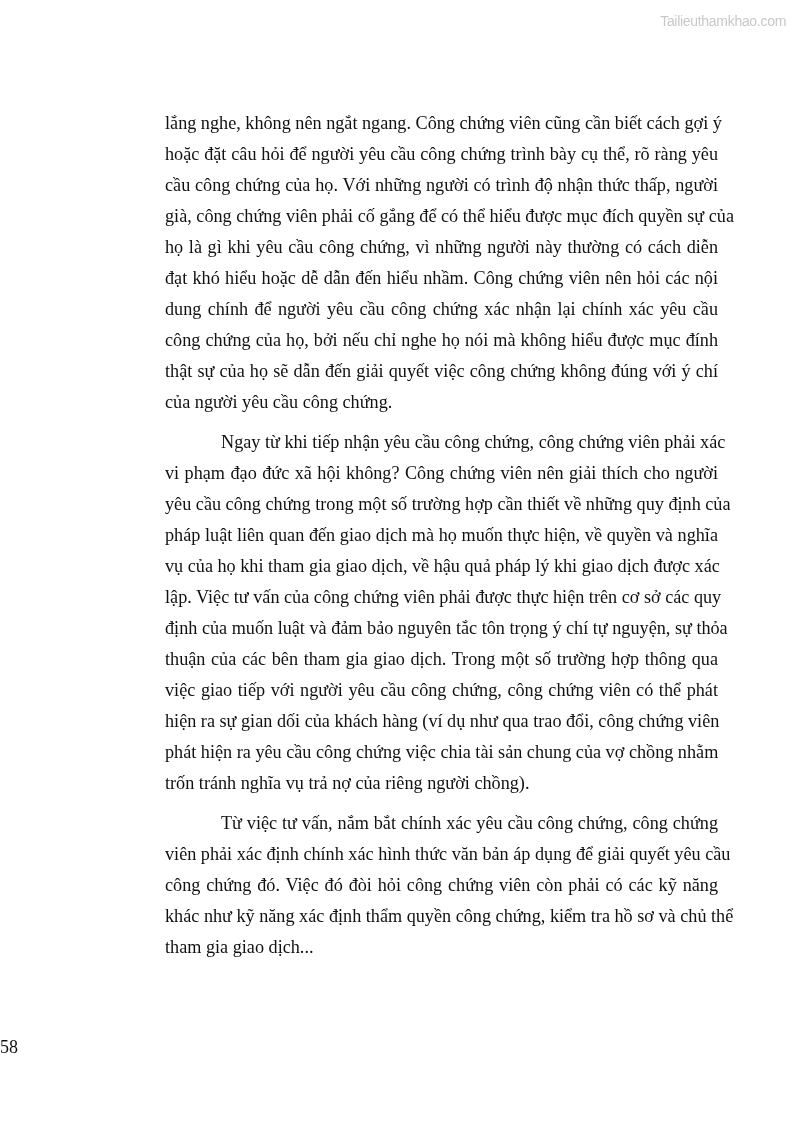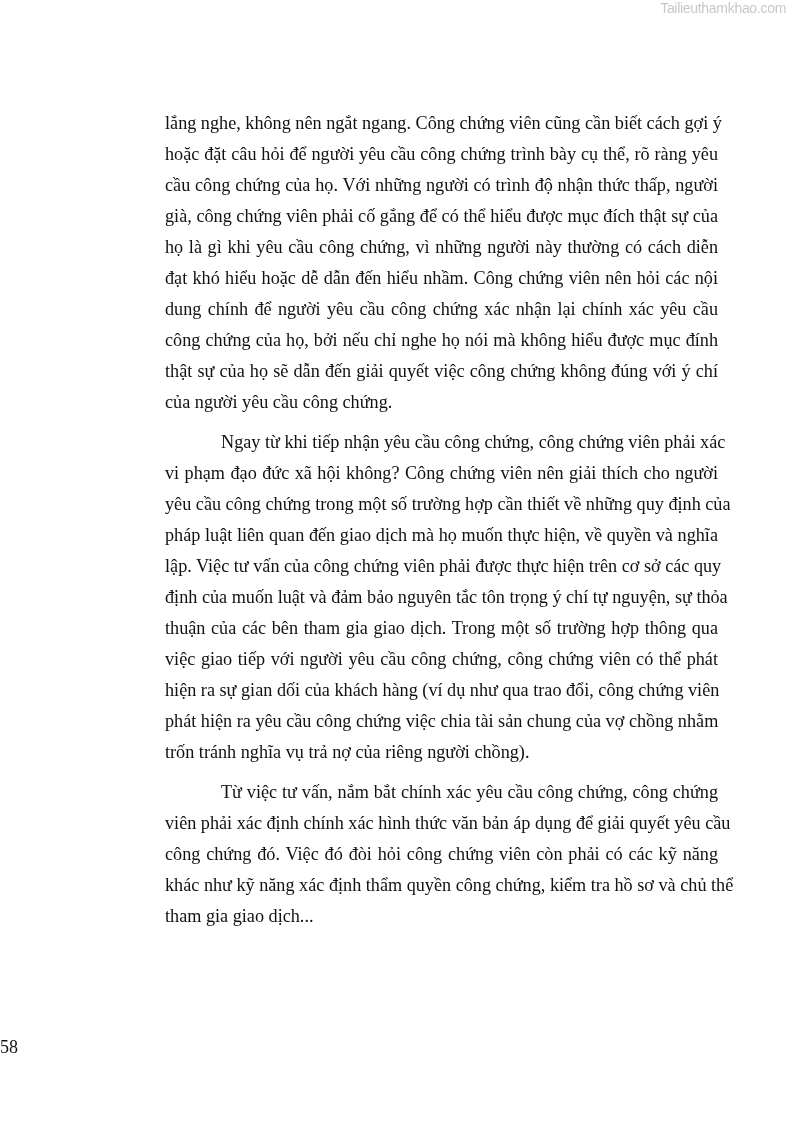--- a/index.html
+++ b/index.html
@@ -1,18 +1,18 @@
 <!DOCTYPE html>
 <html><head>
   <meta charset="utf-8">
   <style>
     html, body { margin: 0; padding: 0; background: #ffffff; }
     body { width: 794px; height: 1123px; position: relative; overflow: hidden; }
     .watermark {
-      position: absolute; top: 0; right: 8px;
+      position: absolute; top: 13px; right: 8px;
       font-family: "Liberation Sans", sans-serif; font-size: 14px;
       color: #c8c8c8; letter-spacing: -0.3px;
     }
     .page-body {
       position: absolute; left: 133px; top: 108px; width: 585px;
       font-family: "Liberation Serif", serif; font-size: 18.2px; color: #111;
     }
     .line {
       display: block; height: 31px; line-height: 31px;
       text-align: justify; text-align-last: justify; white-space: nowrap; margin-left: 32px;
@@ -28,34 +28,35 @@
 </head>
 <body>
 
 <div class="watermark">Tailieuthamkhao.com</div>
 
 <div class="page-body">
   <div>
     <span class="line">lắng nghe, không nên ngắt ngang. Công chứng viên cũng cần biết cách gợi ý</span>
     <span class="line">hoặc đặt câu hỏi để người yêu cầu công chứng trình bày cụ thể, rõ ràng yêu</span>
     <span class="line">cầu công chứng của họ. Với những người có trình độ nhận thức thấp, người</span>
-    <span class="line">già, công chứng viên phải cố gắng để có thể hiểu được mục đích thật sự của</span>
+    <span class="line">già, công chứng viên phải cố gắng để có thể hiểu được mục đích quyền sự của</span>
     <span class="line">họ là gì khi yêu cầu công chứng, vì những người này thường có cách diễn</span>
     <span class="line">đạt khó hiểu hoặc dễ dẫn đến hiểu nhầm. Công chứng viên nên hỏi các nội</span>
     <span class="line">dung chính để người yêu cầu công chứng xác nhận lại chính xác yêu cầu</span>
     <span class="line">công chứng của họ, bởi nếu chỉ nghe họ nói mà không hiểu được mục đính</span>
     <span class="line">thật sự của họ sẽ dẫn đến giải quyết việc công chứng không đúng với ý chí</span>
     <span class="line last">của người yêu cầu công chứng.</span>
   </div>
   <div class="para-gap"></div>
   <div>
     <span class="line indent">Ngay từ khi tiếp nhận yêu cầu công chứng, công chứng viên phải xác</span>
     <span class="line">vi phạm đạo đức xã hội không? Công chứng viên nên giải thích cho người</span>
     <span class="line">yêu cầu công chứng trong một số trường hợp cần thiết về những quy định của</span>
     <span class="line">pháp luật liên quan đến giao dịch mà họ muốn thực hiện, về quyền và nghĩa</span>
+    <span class="line">vụ của họ khi tham gia giao dịch, về hậu quả pháp lý khi giao dịch được xác</span>
     <span class="line">lập. Việc tư vấn của công chứng viên phải được thực hiện trên cơ sở các quy</span>
     <span class="line">định của muốn luật và đảm bảo nguyên tắc tôn trọng ý chí tự nguyện, sự thỏa</span>
     <span class="line">thuận của các bên tham gia giao dịch. Trong một số trường hợp thông qua</span>
     <span class="line">việc giao tiếp với người yêu cầu công chứng, công chứng viên có thể phát</span>
     <span class="line">hiện ra sự gian dối của khách hàng (ví dụ như qua trao đổi, công chứng viên</span>
     <span class="line">phát hiện ra yêu cầu công chứng việc chia tài sản chung của vợ chồng nhằm</span>
     <span class="line last">trốn tránh nghĩa vụ trả nợ của riêng người chồng).</span>
   </div>
   <div class="para-gap"></div>
   <div>

